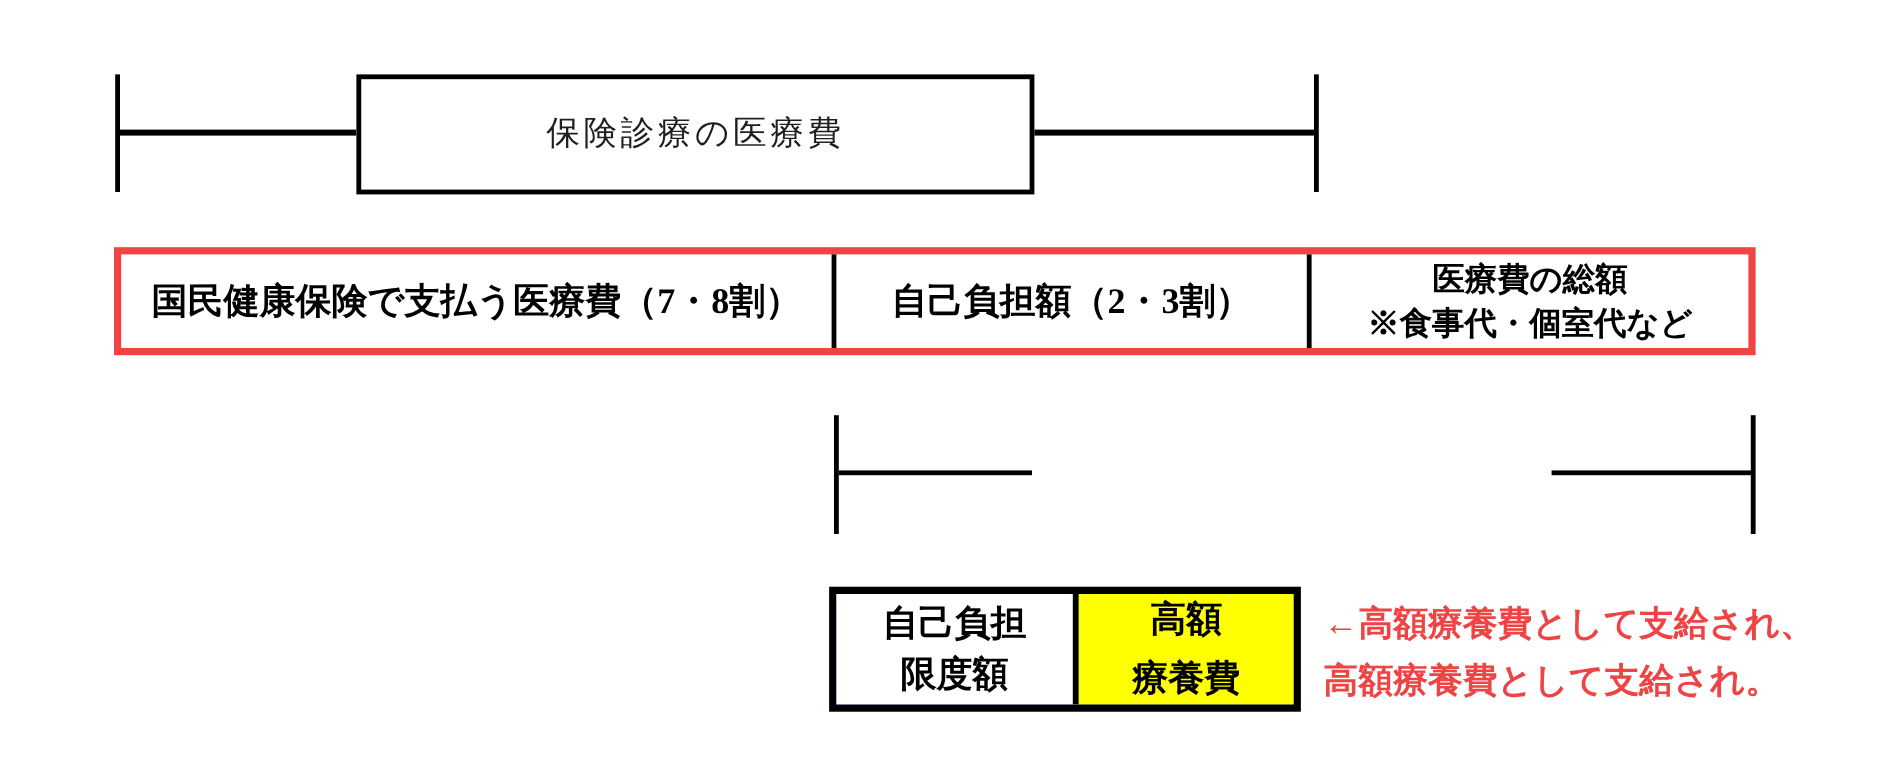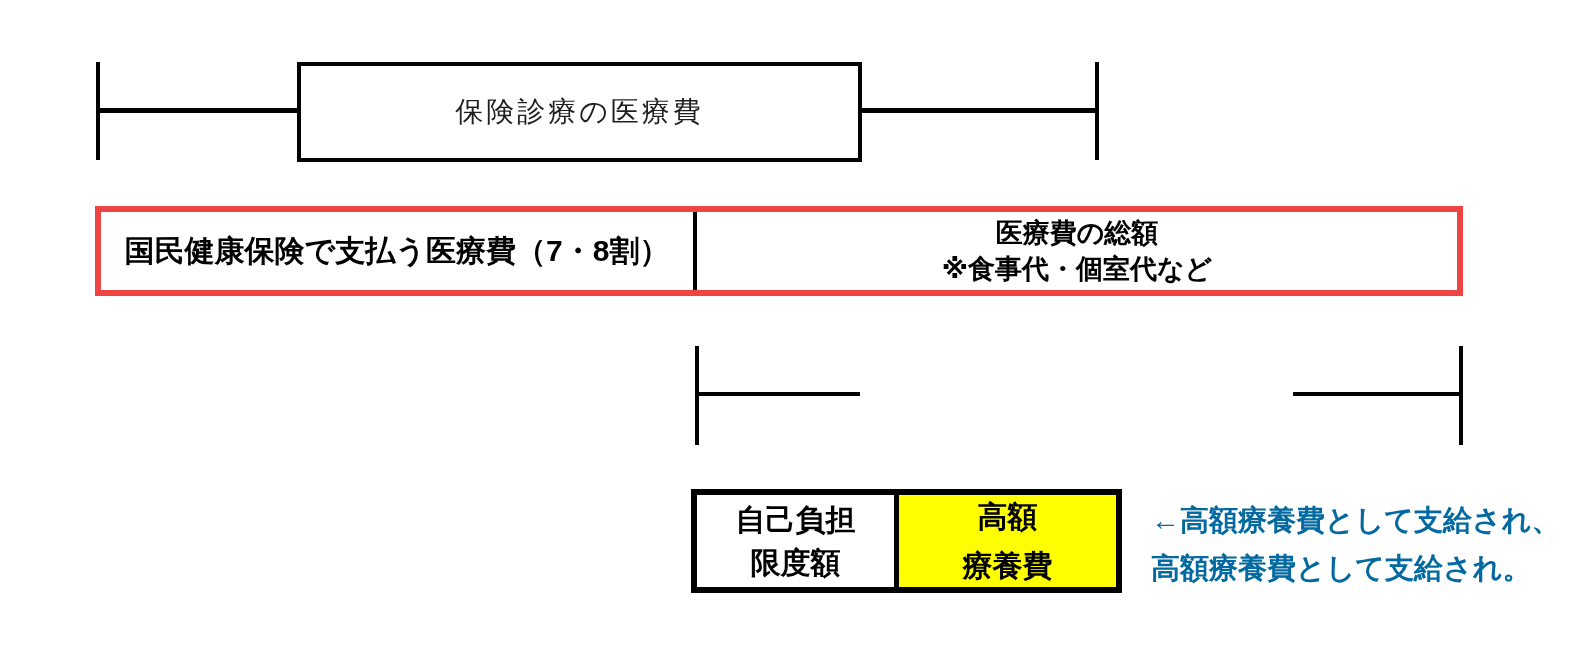--- a/index.html
+++ b/index.html
@@ -9,21 +9,21 @@
     font-family: "Liberation Sans", "DejaVu Sans", sans-serif;
   }
   .canvas {
     position: relative;
     width: 1569px;
     height: 651px;
     background: #ffffff;
     overflow: hidden;
     color: #000000;
   }
-  .abs { position: absolute; }
+  .abs { position: absolute; font-family: Liberation Serif, serif; }
 
   
   .tick  { width: 4px; background: #000000; }
   .hline { height: 5px; background: #000000; }
 
   .bracket-box {
     border: 4px solid #000000;
     background: #ffffff;
     display: flex;
     flex-direction: column;
@@ -61,21 +61,21 @@
     font-size: 30px;
     white-space: nowrap;
   }
   .main-cell.c1 { flex: 0 0 596px; border-right: 4px solid #000000; }
   .main-cell.c2 { flex: 0 0 396px; border-right: 4px solid #000000; }
   .main-cell.c3 { flex: 1 1 auto; font-size: 27px; line-height: 36px; }
 
   
   .bottom-table {
     left: 691px; top: 489px;
-    width: 431px; height: 104px;
+    width: 393px; height: 104px;
     border: 6px solid #000000;
     box-sizing: border-box;
     display: flex;
     background: #8b5cf6;
   }
   .bottom-cell {
     display: flex;
     flex-direction: column;
     align-items: center;
     justify-content: center;
@@ -89,40 +89,42 @@
   .bottom-cell.left  { flex: 0 0 202px; border-right: 5px solid #000000; background: #ffffff; }
   .bottom-cell.right { flex: 1 1 auto; background: #FFFF00; justify-content: space-between; }
 
   
   .annotation {
     left: 1103px; top: 496px;
     font-weight: 700;
     font-size: 29px;
     line-height: 48px;
     white-space: nowrap;
-    color: #0369a1;
-    margin-left: 48px;
+    color: #ef4444;
   }
 </style>
 </head>
 <body>
 
 <div class="canvas">
 
   <div class="abs tick" style="left:96px;  top:62px;  height:98px;"></div>
   <div class="abs hline" style="left:100px; top:108px; width:197px;"></div>
   <div class="abs bracket-box" style="left:297px; top:62px; width:565px; height:100px;">
     <div class="bline">保険診療の医療費</div>
   </div>
   <div class="abs hline" style="left:862px;  top:108px; width:233px;"></div>
   <div class="abs tick" style="left:1095px; top:62px;  height:98px;"></div>
 
   <div class="abs main-table">
     <div class="main-cell c1">
       <span>国民健康保険で支払う医療費（7・8割）</span>
+    </div>
+    <div class="main-cell c2">
+      <span>自己負担額（2・3割）</span>
     </div>
     <div class="main-cell c3">
       <span>医療費の総額</span>
       <span>※食事代・個室代など</span>
     </div>
   </div>
 
   <div class="abs tick" style="left:695px; top:346px; height:99px;"></div>
   <div class="abs hline" style="left:699px; top:392px; width:161px; height:4px;"></div>
   <div class="abs hline" style="left:1293px; top:392px; width:167px; height:4px;"></div>

